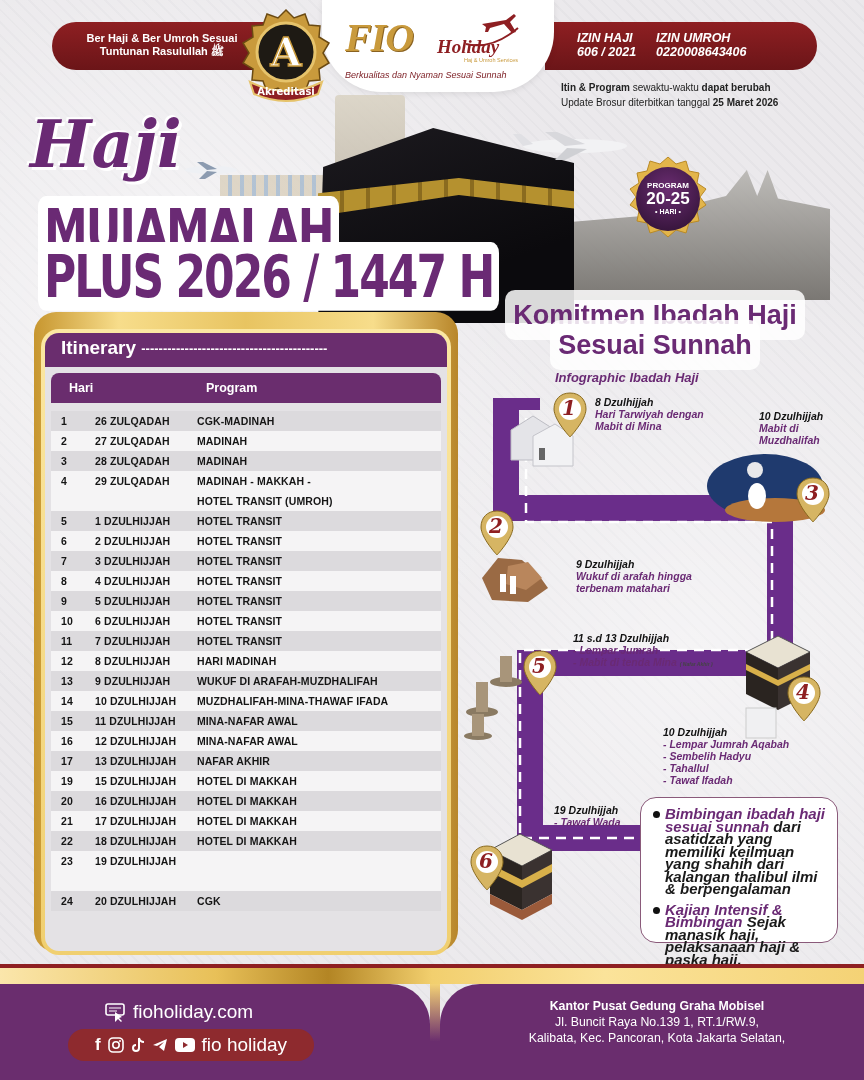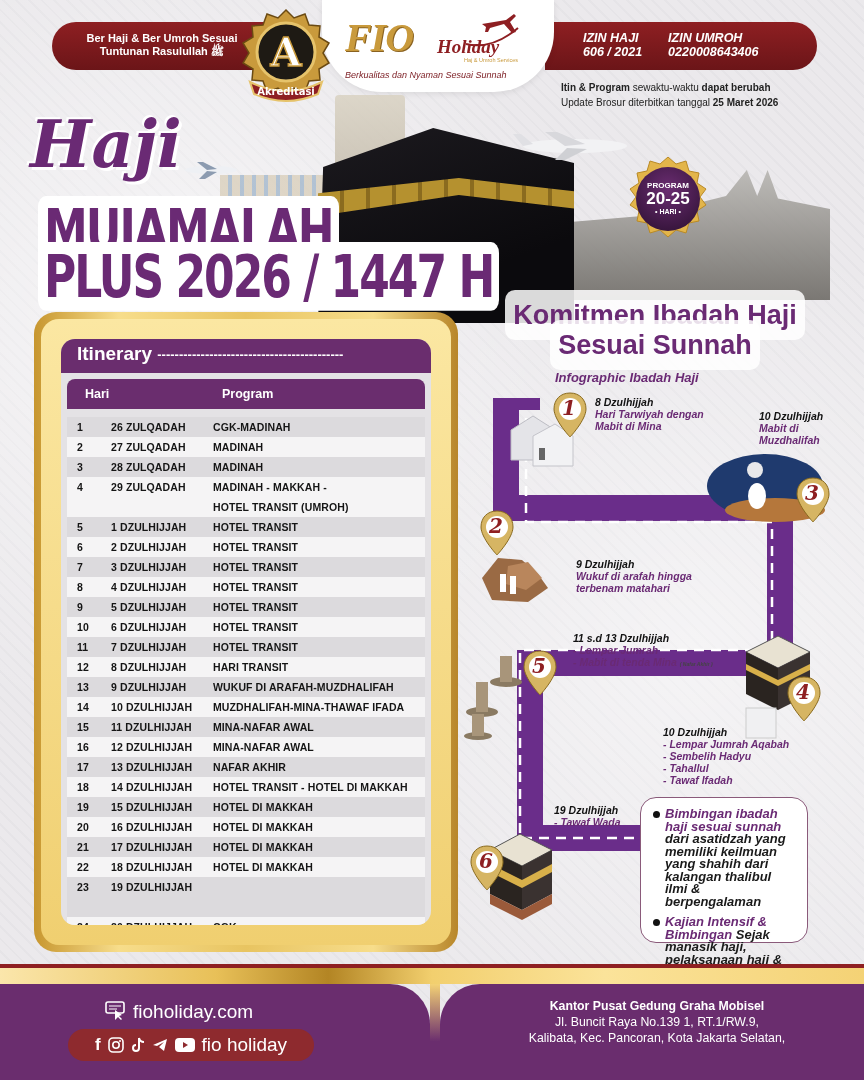--- a/index.html
+++ b/index.html
@@ -28,21 +28,21 @@
     padding-top: 10px; line-height: 13px;
   }
   .pill-right {
     position: absolute; left: 545px; top: 22px; width: 272px; height: 48px;
     background: linear-gradient(180deg, #8e1f22, #6b1518);
     border-radius: 0 24px 24px 0;
     color: #fff; font-weight: 700; font-style: italic; font-size: 12.5px;
     padding: 9px 0 0 32px; line-height: 14px;
     display: flex; gap: 20px;
   }
-  .pill-right .col div { white-space: nowrap; margin-left: 6px; }
+  .pill-right .col div { white-space: nowrap; }
   .logo-card {
     position: absolute; left: 322px; top: 0; width: 232px; height: 92px;
     background: #fff; border-radius: 0 0 60px 60px;
     box-shadow: 0 2px 6px rgba(0,0,0,0.08);
   }
   .logo-fio {
     position: absolute; left: 345px; top: 14px;
     font-family: "Liberation Serif", serif; font-weight: 700; font-style: italic;
     font-size: 40px; color: #c99a3c; letter-spacing: -1px;
     text-shadow: 1px 1px 0 #8a6220;
@@ -125,21 +125,22 @@
   
   .itin-frame {
     position: absolute; left: 34px; top: 312px; width: 424px; height: 640px;
     border-radius: 22px;
     background: linear-gradient(90deg,#c7962f,#f7dd8b 20%,#e8c461 50%,#f7dd8b 80%,#b8862a);
     padding: 7px;
   }
   .itin-frame-inner {
     width: 100%; height: 100%; border-radius: 18px;
     background: linear-gradient(180deg,#fbe7a2,#f0cf70);
-    padding: 20px;
+    padding: 4px;
+    margin-top: 10px;
   }
   .itin-box {
     width: 100%; height: 100%; border-radius: 14px; overflow: hidden;
     background: #e4e2e5; position: relative;
   }
   .itin-title-bar {
     height: 34px; background: #6a2d6e; color: #fff;
     font-weight: 700; font-size: 19px; padding: 4px 0 0 16px; white-space: nowrap; overflow: hidden;
   }
   .itin-title-bar .dashes { font-size: 13px; letter-spacing: 0; vertical-align: middle; }
@@ -181,24 +182,24 @@
 
   .pin {
     position: absolute; width: 34px; height: 46px;
   }
   .pin .num {
     position: absolute; left: 0; top: 4px; width: 32px; text-align: center;
     font-family: "DejaVu Serif", serif; font-weight: 700; font-style: italic; font-size: 20px; color: #8e1f22;
   }
 
   .info-box {
-    position: absolute; left: 640px; top: 797px; width: 168px; height: 146px;
+    position: absolute; left: 640px; top: 797px; width: 198px; height: 146px;
     background: #fff; border: 1.5px solid #8a5a7a; border-radius: 16px;
     padding: 10px 10px 0 12px;
-    font-style: italic; font-weight: 700; font-size: 13px; line-height: 12.5px;
+    font-style: italic; font-weight: 700; font-size: 15px; line-height: 12.5px;
   }
   .info-item { position: relative; padding-left: 12px; margin-bottom: 8px; }
   .info-item::before {
     content: ""; position: absolute; left: 0; top: 3px; width: 7px; height: 7px; border-radius: 50%; background: #111;
   }
   .info-item .hl { color: #6a2a74; }
 
   
   .footer-red { position: absolute; left: 0; top: 964px; width: 864px; height: 4px; background: #8e1f22; }
   .footer-gold {
@@ -212,21 +213,21 @@
   .footer-right {
     position: absolute; left: 440px; top: 984px; width: 424px; height: 96px;
     background: #6a2d6e; border-radius: 40px 0 0 0;
   }
   .footer-divider {
     position: absolute; left: 430px; top: 984px; width: 10px; height: 96px;
     background: linear-gradient(180deg,#f4d275,#6a2d6e 60%);
   }
   .web {
     position: absolute; left: 105px; top: 1001px; color: #fff; font-size: 19px;
-    display: flex; align-items: flex-start; gap: 6px;
+    display: flex; align-items: flex-end; gap: 6px;
   }
   .social-pill {
     position: absolute; left: 68px; top: 1029px; width: 246px; height: 32px;
     background: #8e2a2e; border-radius: 16px; color: #fff;
     display: flex; align-items: center; justify-content: center; gap: 7px; font-size: 19px;
   }
   .social-pill .ic { font-size: 13px; font-weight: 700; display: inline-flex; }
   .address {
     position: absolute; left: 472px; top: 998px; width: 370px; text-align: center;
     color: #fff; font-size: 12.3px; line-height: 16px;
@@ -374,21 +375,21 @@
             <span class="c3">HOTEL TRANSIT</span>
           </div>
           <div class="row">
             <span class="c1">11</span>
             <span class="c2">7 DZULHIJJAH</span>
             <span class="c3">HOTEL TRANSIT</span>
           </div>
           <div class="row">
             <span class="c1">12</span>
             <span class="c2">8 DZULHIJJAH</span>
-            <span class="c3">HARI TRANSIT</span>
+            <span class="c3">HARI MADINAH</span>
           </div>
           <div class="row">
             <span class="c1">13</span>
             <span class="c2">9 DZULHIJJAH</span>
             <span class="c3">WUKUF DI ARAFAH-MUZDHALIFAH</span>
           </div>
           <div class="row">
             <span class="c1">14</span>
             <span class="c2">10 DZULHIJJAH</span>
             <span class="c3">MUZDHALIFAH-MINA-THAWAF IFADA</span>
@@ -400,25 +401,20 @@
           </div>
           <div class="row">
             <span class="c1">16</span>
             <span class="c2">12 DZULHIJJAH</span>
             <span class="c3">MINA-NAFAR AWAL</span>
           </div>
           <div class="row">
             <span class="c1">17</span>
             <span class="c2">13 DZULHIJJAH</span>
             <span class="c3">NAFAR AKHIR</span>
-          </div>
-          <div class="row">
-            <span class="c1">18</span>
-            <span class="c2">14 DZULHIJJAH</span>
-            <span class="c3">HOTEL TRANSIT - HOTEL DI MAKKAH</span>
           </div>
           <div class="row">
             <span class="c1">19</span>
             <span class="c2">15 DZULHIJJAH</span>
             <span class="c3">HOTEL DI MAKKAH</span>
           </div>
           <div class="row">
             <span class="c1">20</span>
             <span class="c2">16 DZULHIJJAH</span>
             <span class="c3">HOTEL DI MAKKAH</span>

